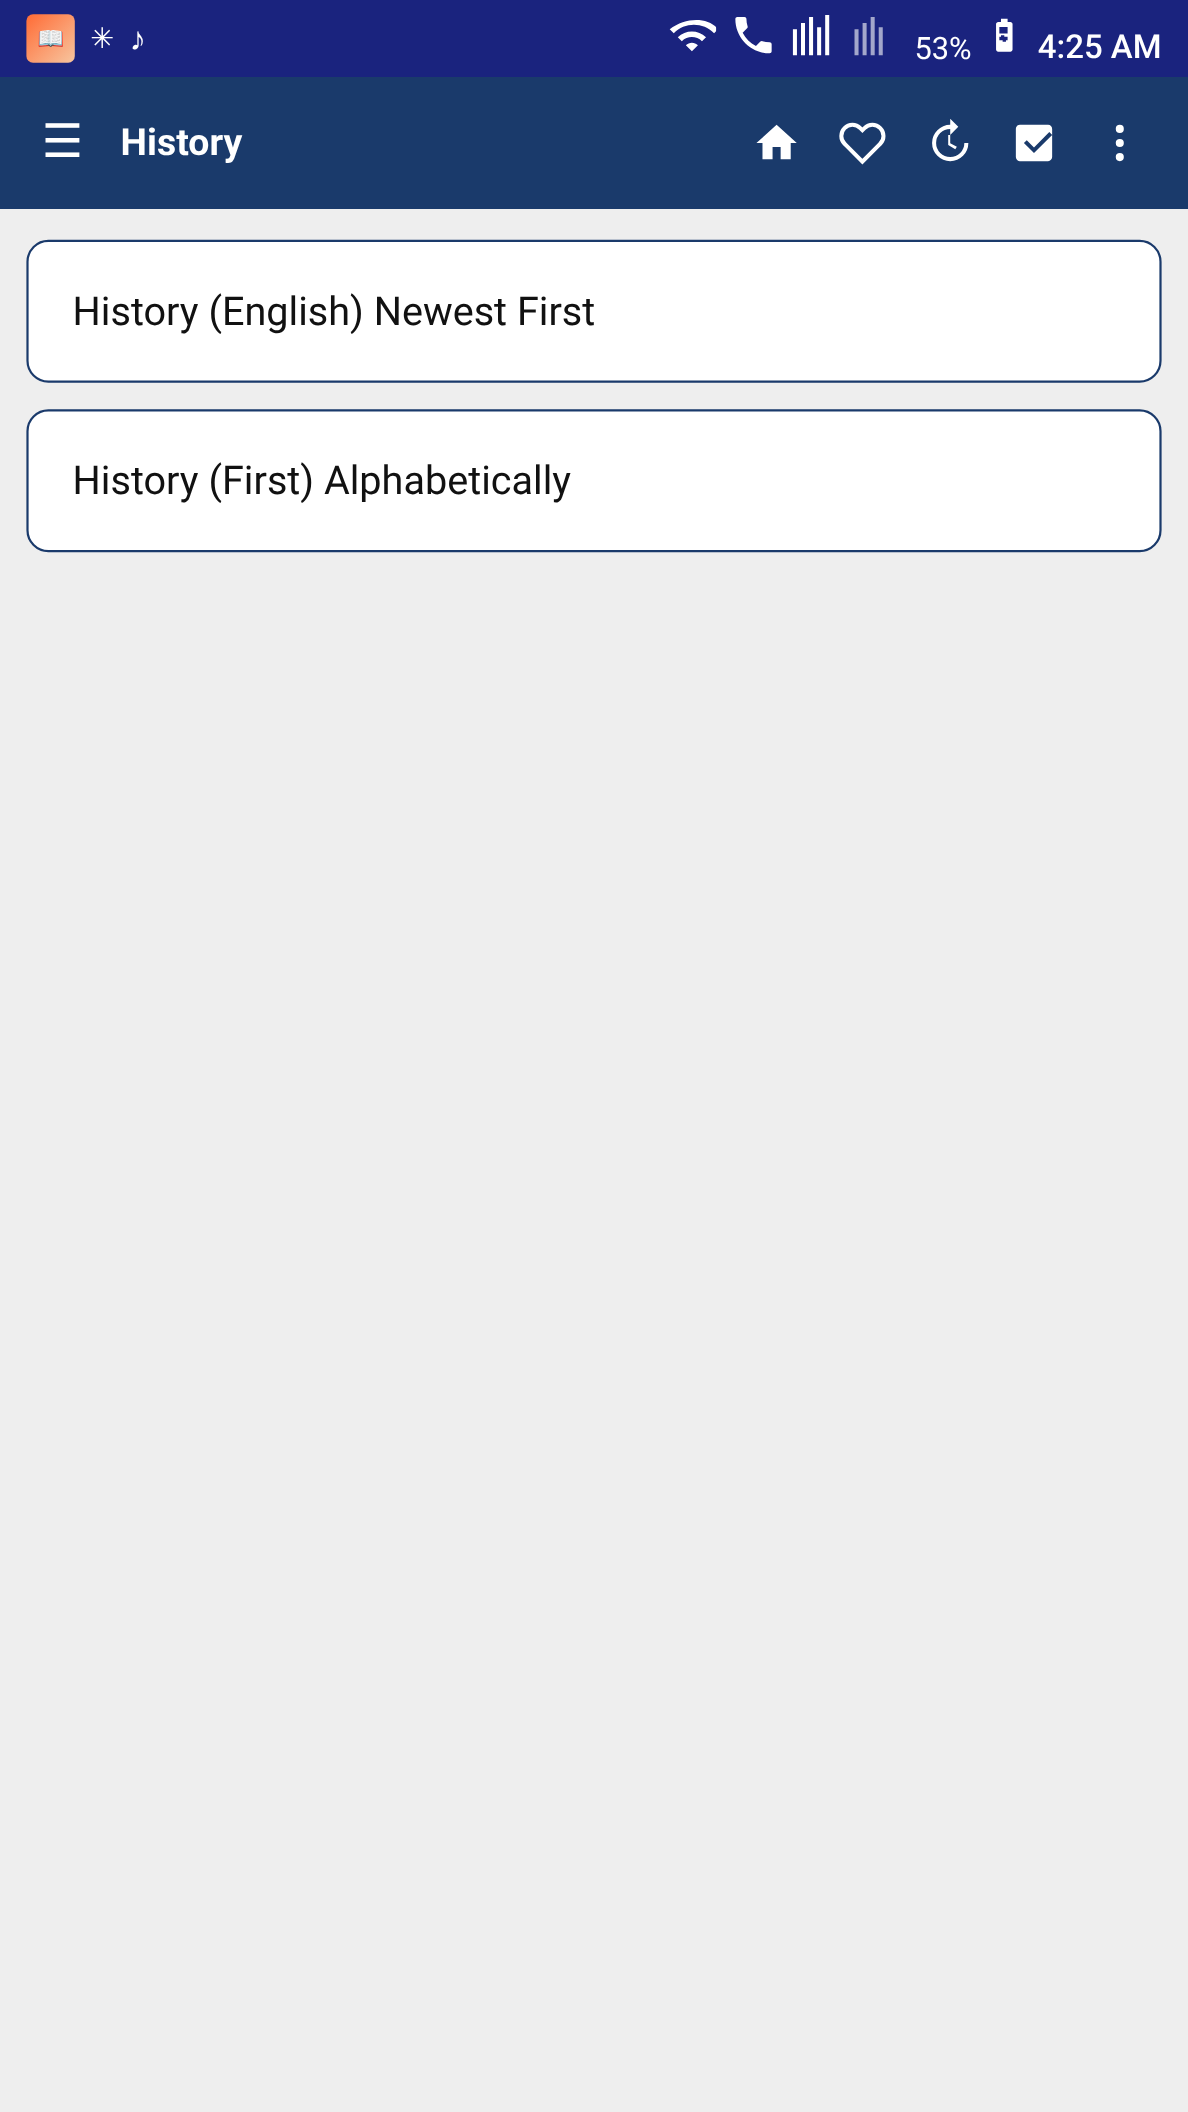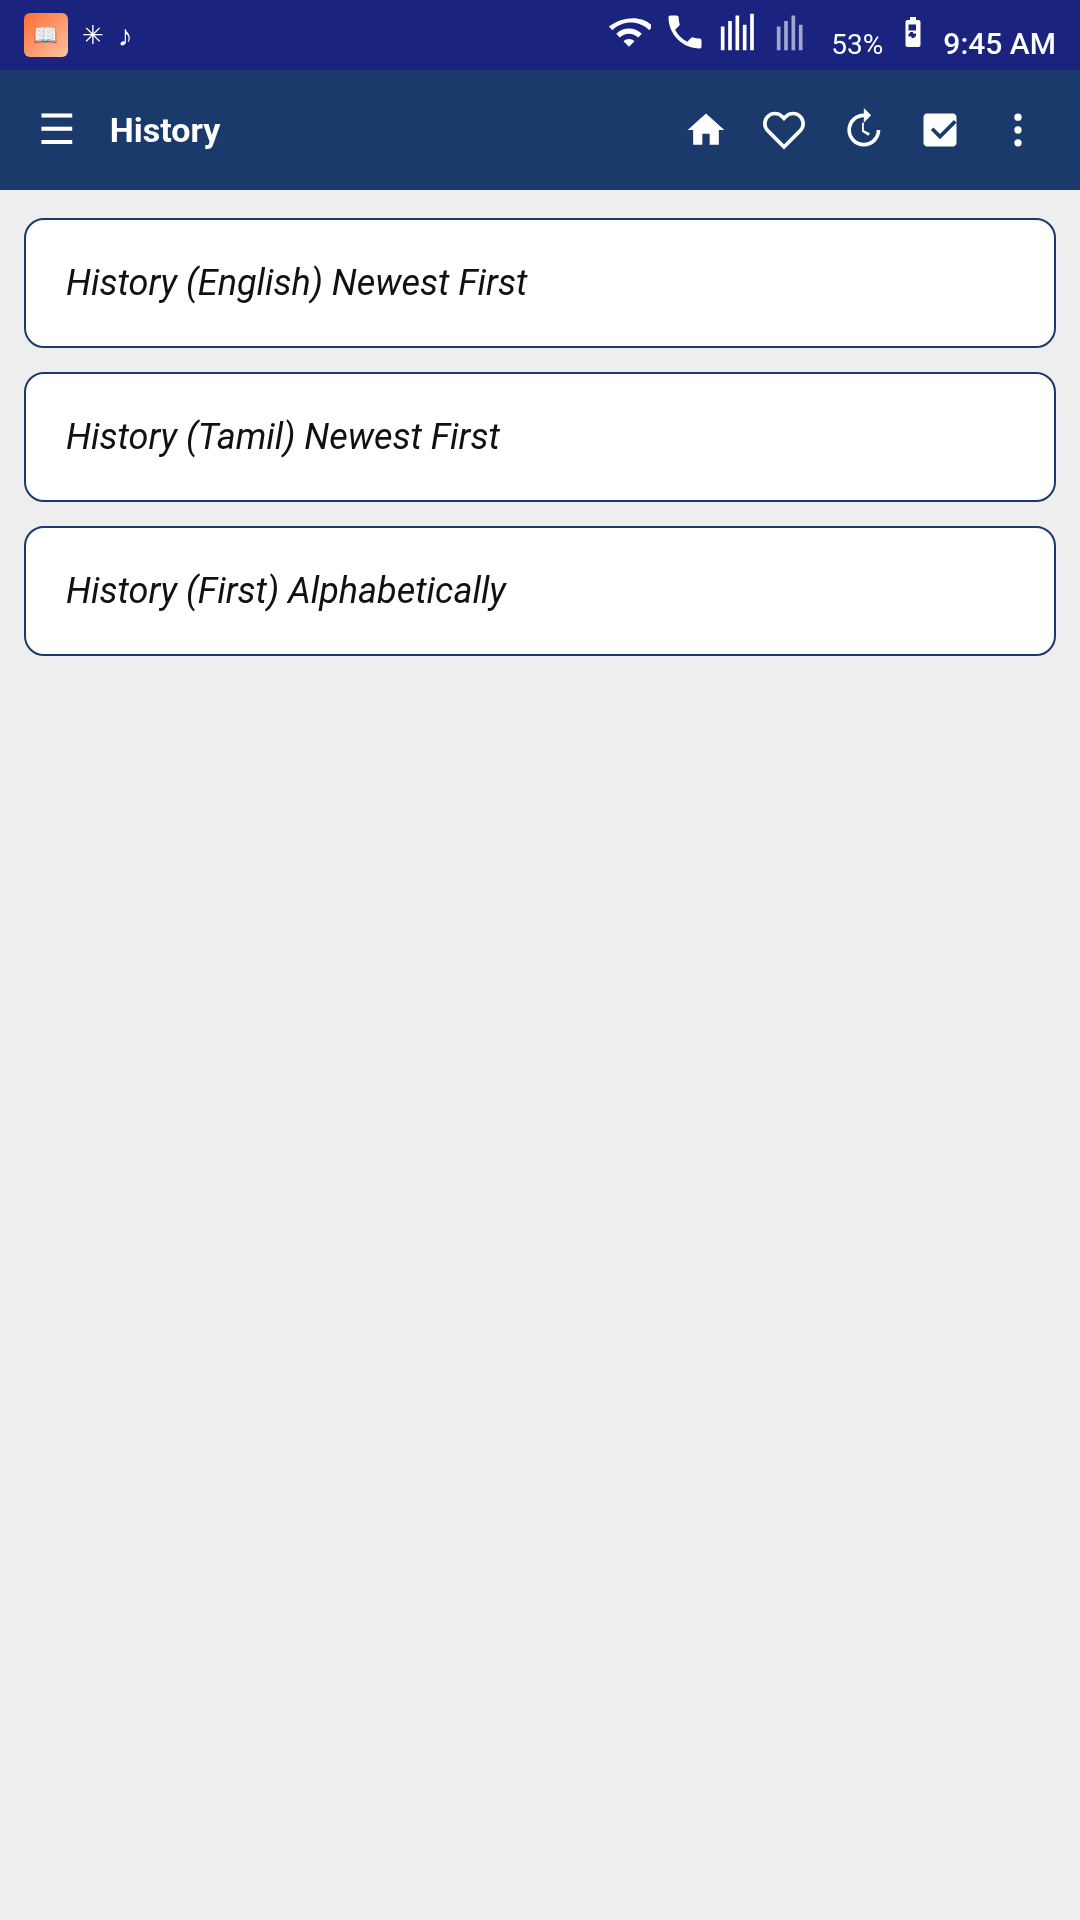--- a/index.html
+++ b/index.html
@@ -141,21 +141,20 @@
       display: flex;
       align-items: center;
       padding: 0 40px;
       cursor: pointer;
     }
 
     .list-item-text {
       font-size: 36px;
       color: #111111;
       font-weight: 400;
-      font-style: italic;
     }
 
     
     .icon-svg {
       width: 44px;
       height: 44px;
     }
   </style>
 </head>
 <body>
@@ -186,21 +185,21 @@
       <svg class="icon-svg" viewBox="0 0 24 24" fill="white" opacity="0.6">
         <path d="M1 9h2v13H1zm4-3h2v16H5zm4-3h2v19H9zm4 5h2v14h-2z"></path>
       </svg>
     </span>
     <span class="status-battery">53%</span>
     <span>
       <svg width="36" height="44" viewBox="0 0 24 24" fill="white">
         <path d="M15.67 4H14V2h-4v2H8.33C7.6 4 7 4.6 7 5.33v15.33C7 21.4 7.6 22 8.33 22h7.33c.74 0 1.34-.6 1.34-1.33V5.33C17 4.6 16.4 4 15.67 4zm-1.67 11h-1v1h-2v-1H9v-2h1v-1h2v1h2v2zm0-4H9V7h5v4z"></path>
       </svg>
     </span>
-    <span class="status-time">9:45 AM</span>
+    <span class="status-time">4:25 AM</span>
   </div>
 </div>
 
 <div class="toolbar">
   <div class="toolbar-menu-btn">☰</div>
   <div class="toolbar-title">History</div>
   <div class="toolbar-icons">
 
     <div class="toolbar-icon-btn">
       <svg width="44" height="44" viewBox="0 0 24 24" fill="white">
@@ -237,21 +236,18 @@
   </div>
 </div>
 
 <div class="main-content">
 
   <div class="list-item">
     <span class="list-item-text">History (English) Newest First</span>
   </div>
 
 
-  <div class="list-item">
-    <span class="list-item-text">History (Tamil) Newest First</span>
-  </div>
 
   <div class="list-item">
     <span class="list-item-text">History (First) Alphabetically</span>
   </div>
 
 </div>
 
 </body></html>

